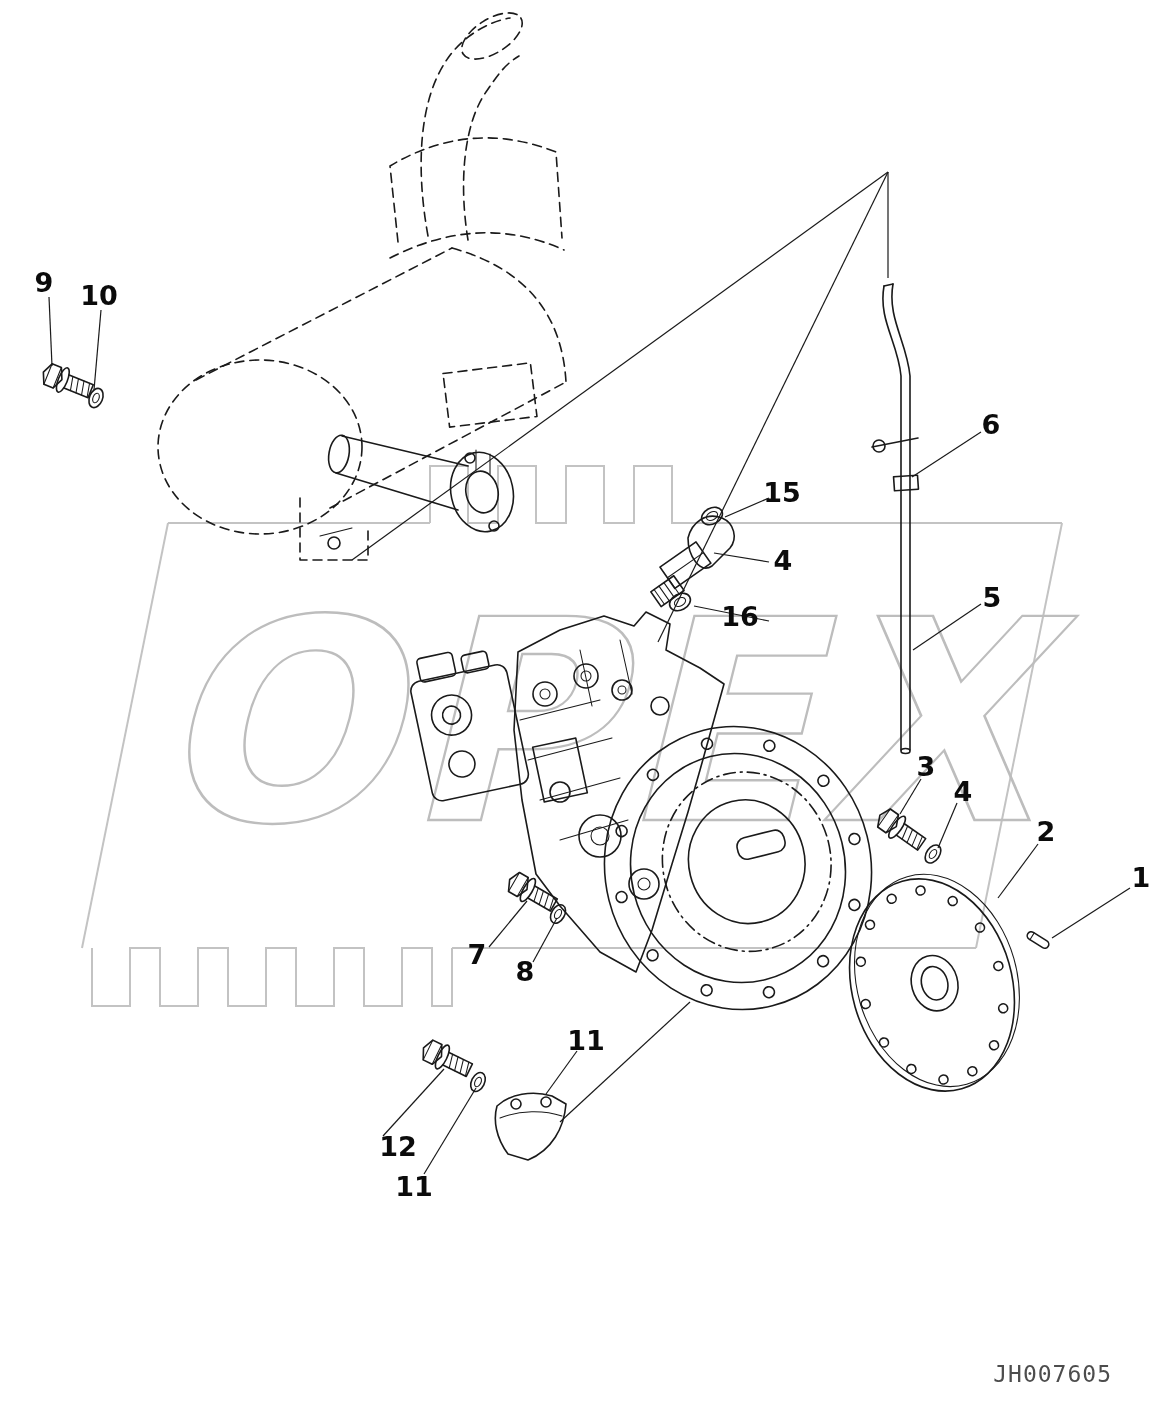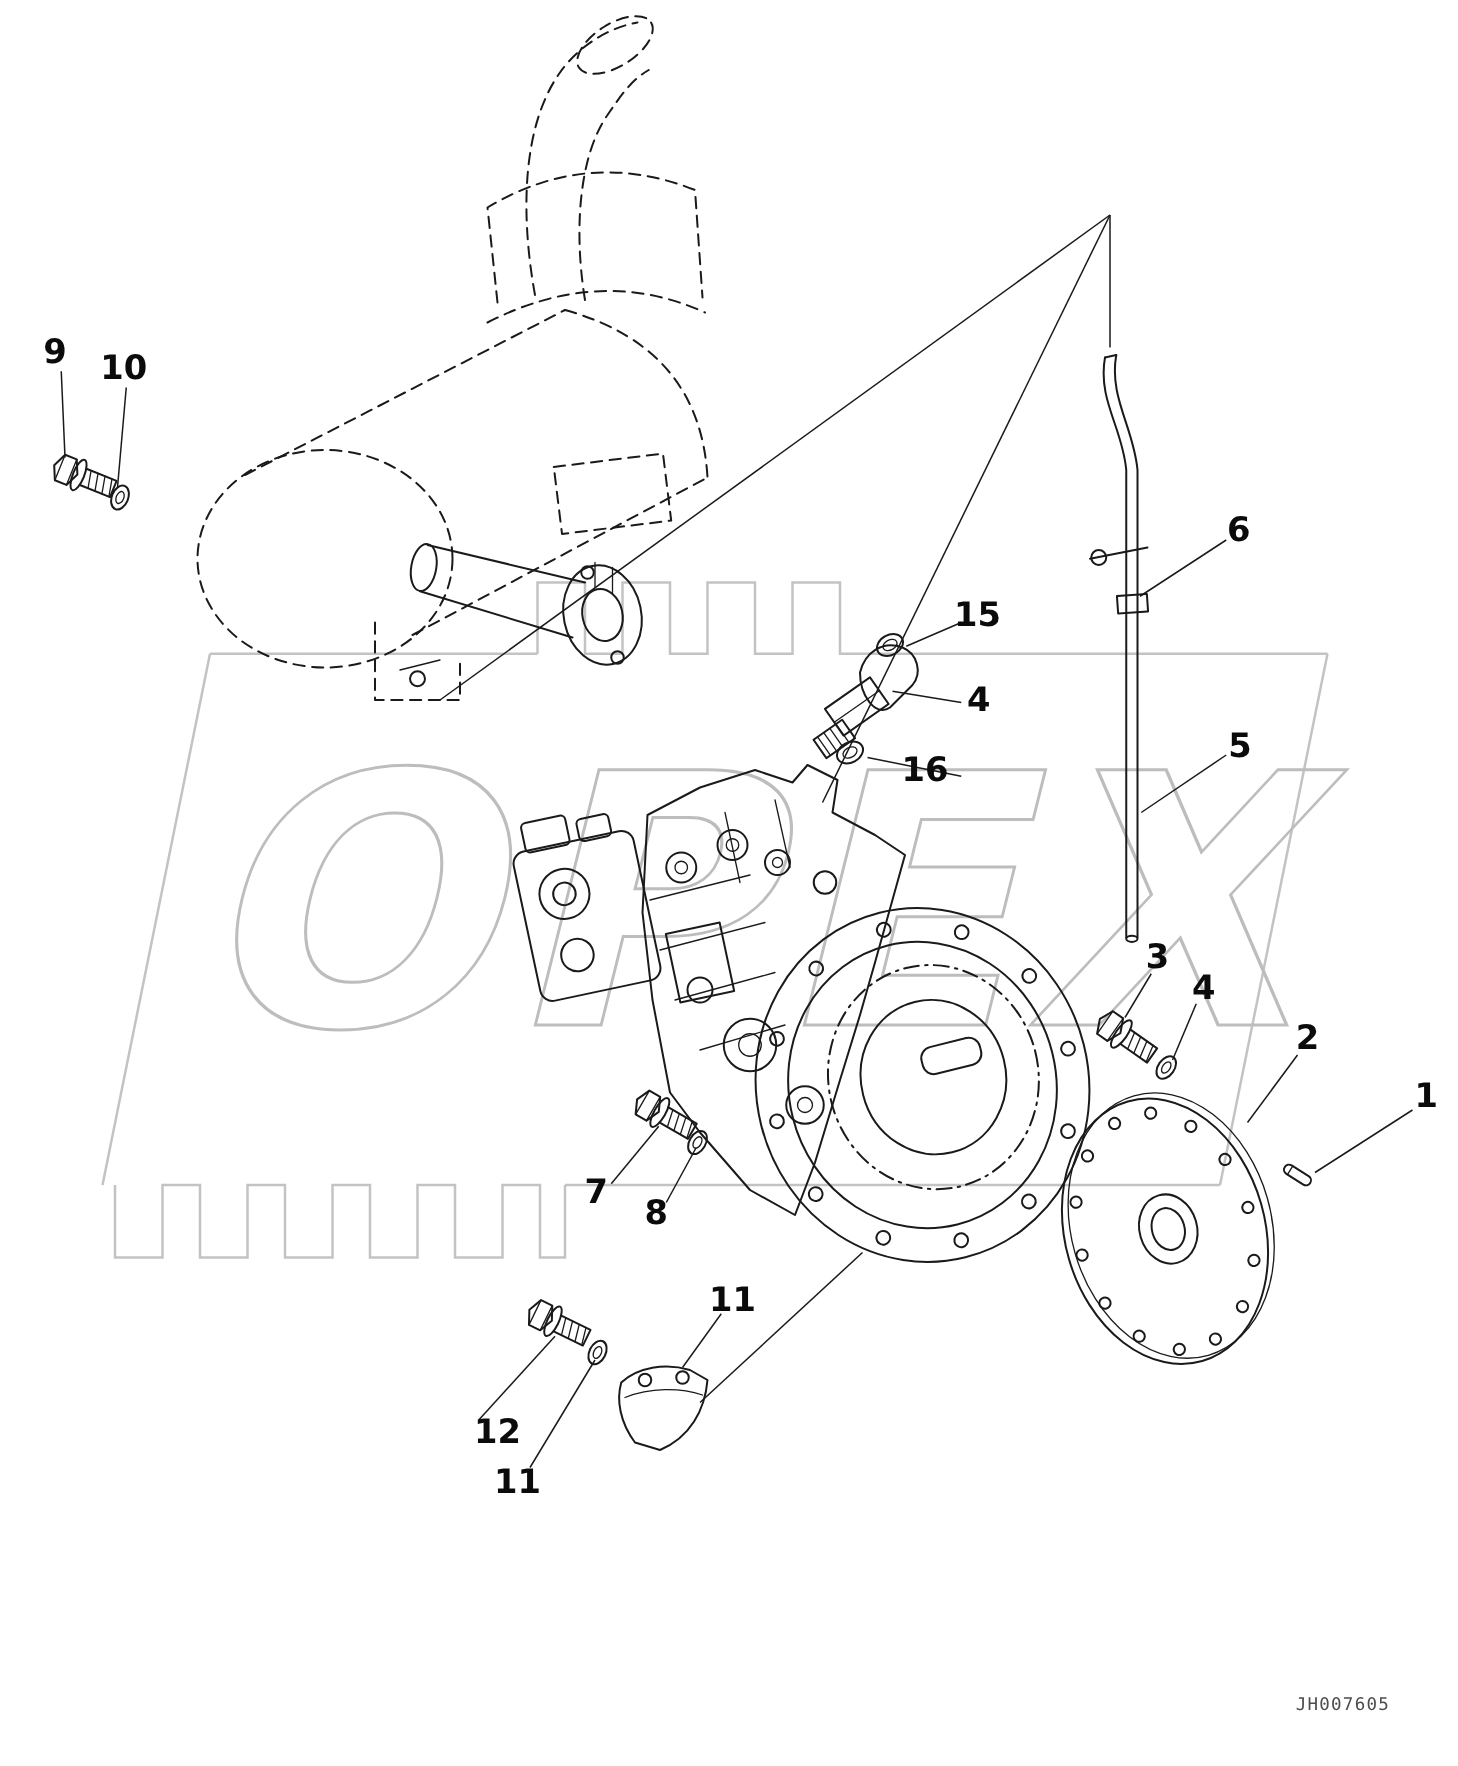--- a/index.html
+++ b/index.html
@@ -20,23 +20,23 @@
   .wmtext  { fill:none; stroke:#bdbdbd; stroke-width:2.4;
              font-family:"DejaVu Sans", sans-serif; font-weight:bold;
              font-size:280px; letter-spacing:10px; }
 
   .callout {
     position:absolute; transform:translate(-50%,-50%);
     font:bold 27px "DejaVu Sans", sans-serif; color:#0b0b0b;
     white-space:nowrap; user-select:none;
   }
   .code {
-    position:absolute; right:54px; bottom:41px;
+    position:absolute; right:54px; bottom:26px;
     font-family:"DejaVu Sans Mono", monospace;
-    font-size:14px; color:#4d4d4d; letter-spacing:1px;
+    font-size:23px; color:#4d4d4d; letter-spacing:1px;
   }
 </style>
 </head>
 <body>
 
 <div class="page">
 
   <svg class="art" viewBox="0 0 1166 1413">
 
     <g>

